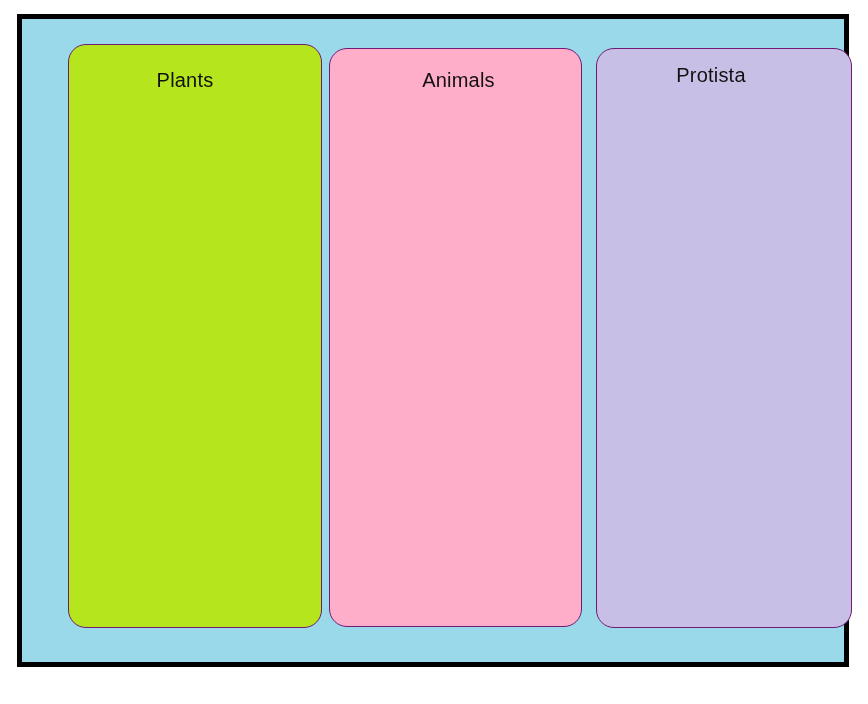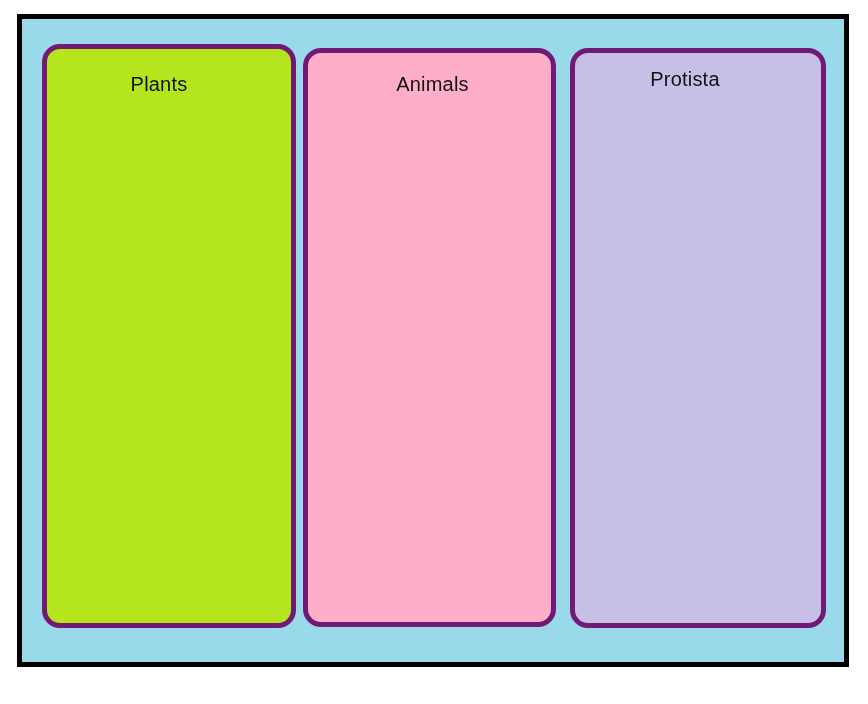--- a/index.html
+++ b/index.html
@@ -21,22 +21,23 @@
     top: 14px;
     width: 832px;
     height: 653px;
     box-sizing: border-box;
     border: 5px solid #000000;
     background: #99D9EA;
   }
   .column {
     position: absolute;
     box-sizing: border-box;
-    border: 5px solid #701a75;
+    border: 1px solid #701a75;
     border-radius: 18px;
+    margin-left: 26px;
   }
   .col-plants {
     left: 20px;
     top: 25px;
     width: 254px;
     height: 584px;
   }
   .col-animals {
     left: 281px;
     top: 29px;

